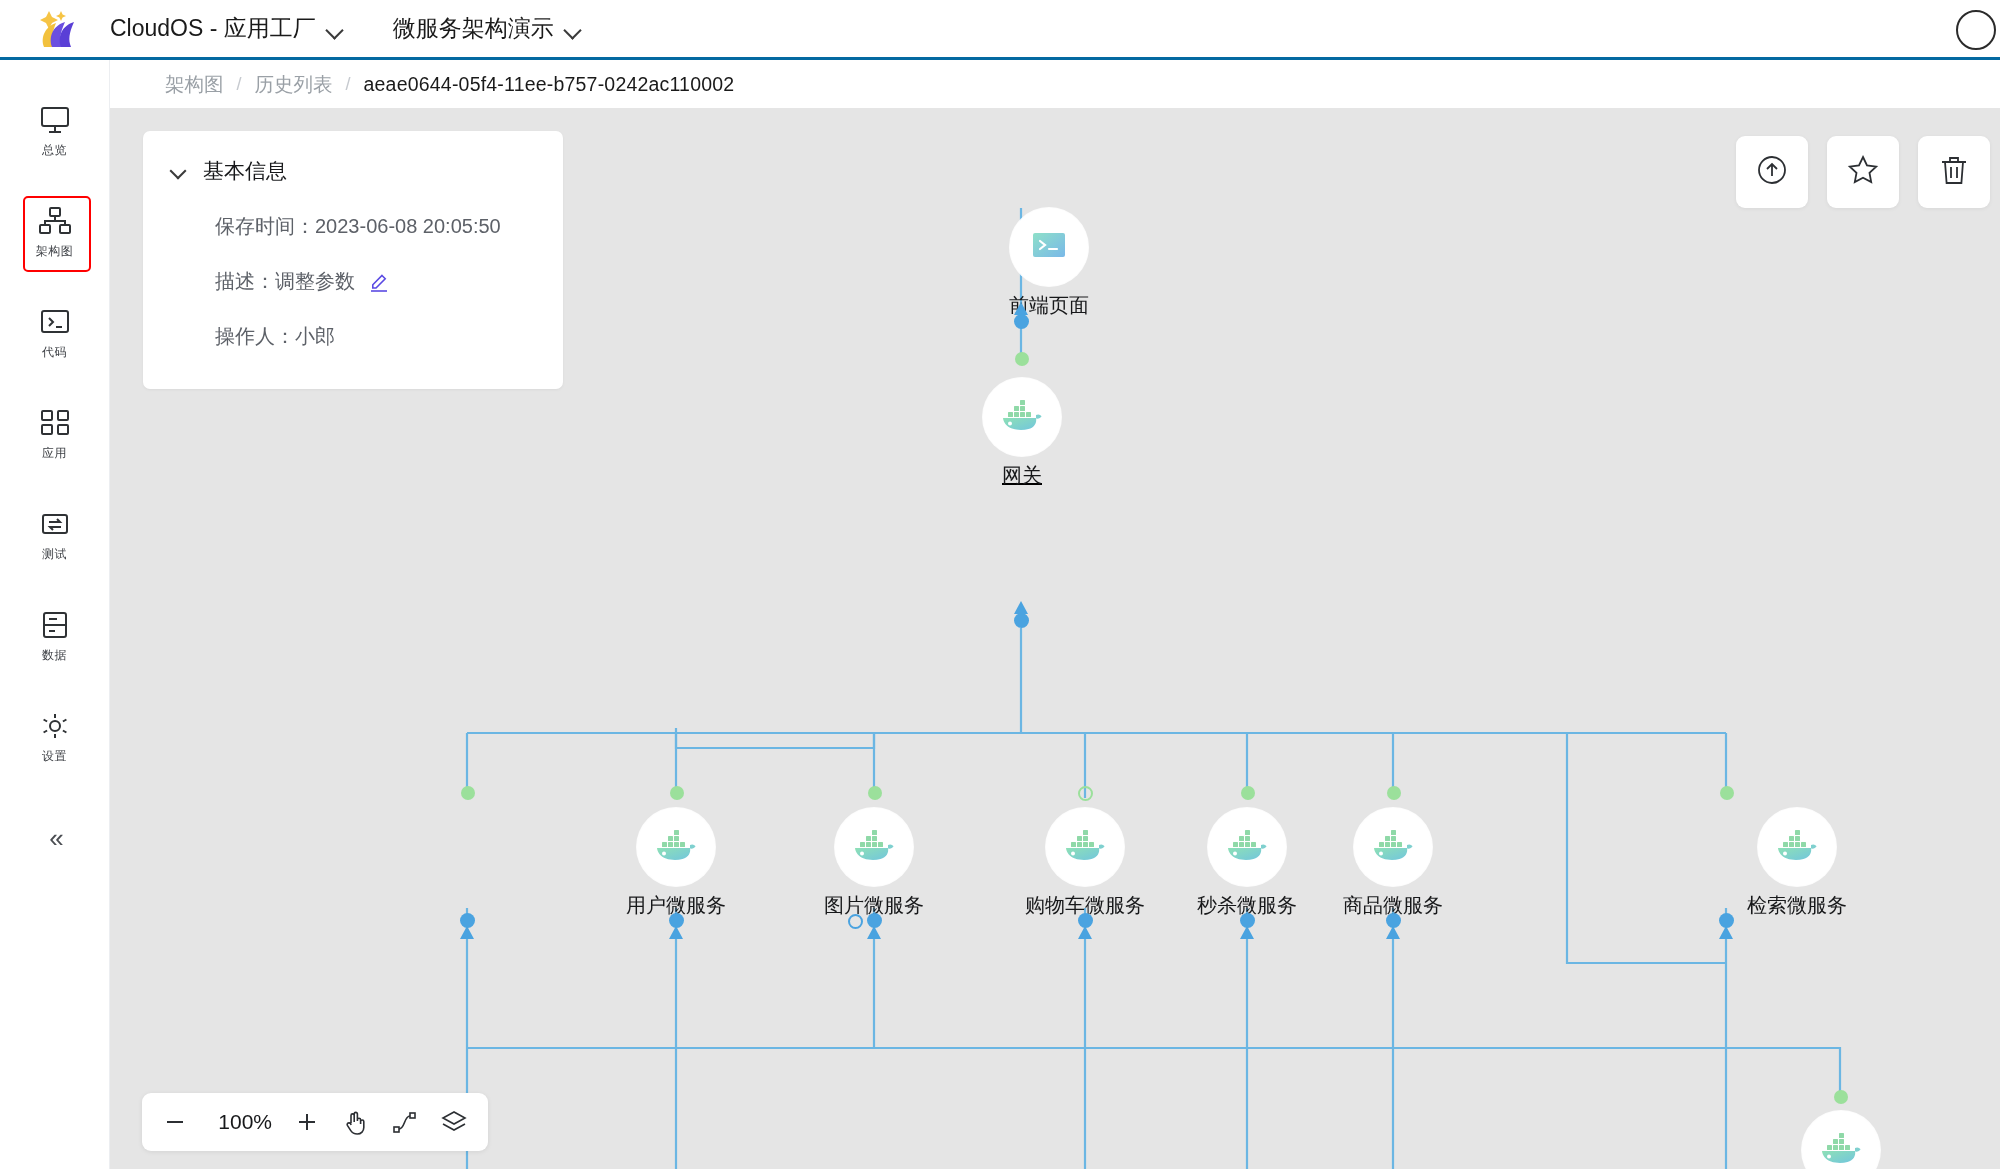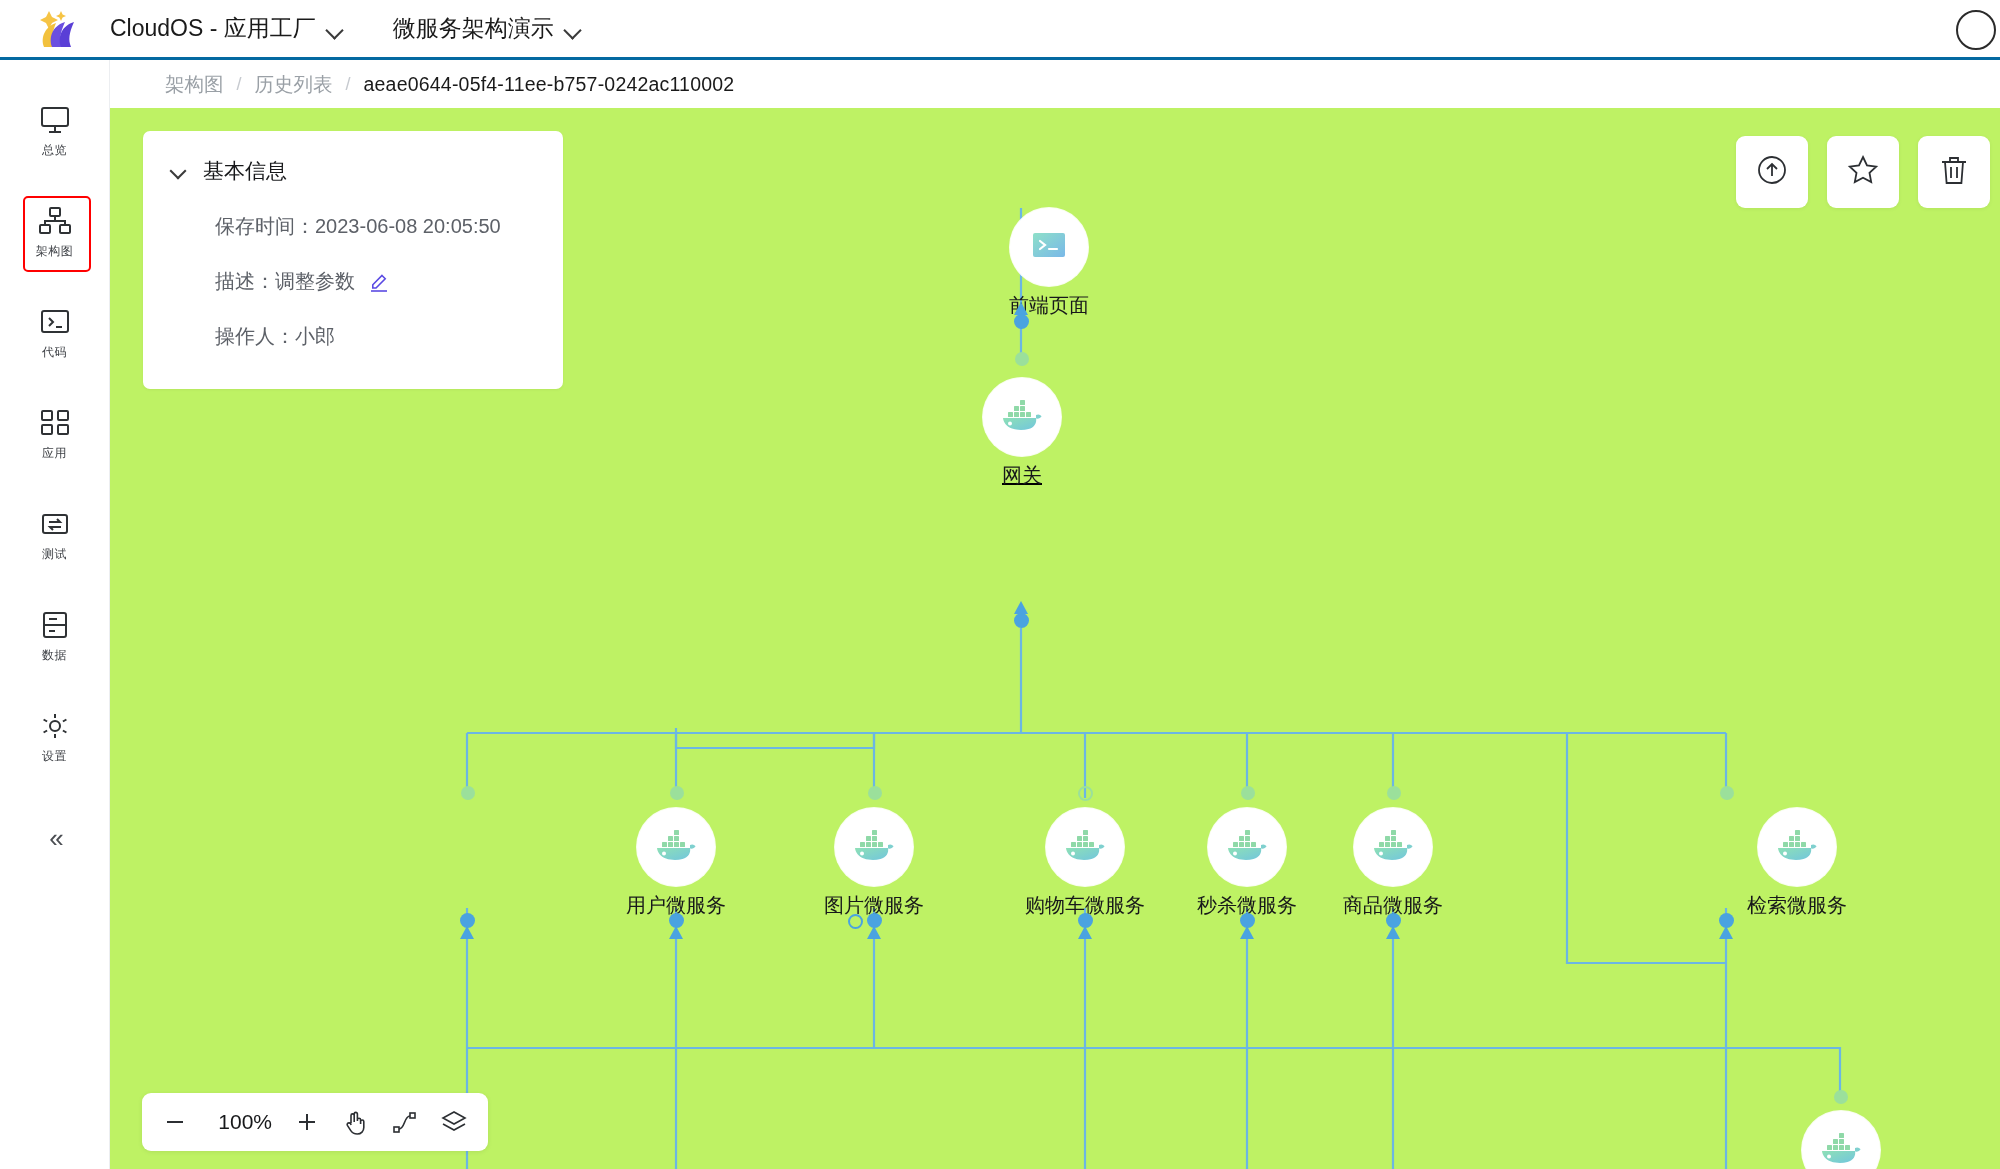--- a/index.html
+++ b/index.html
@@ -72,21 +72,21 @@
     background: #fff; display: flex; align-items: center;
     padding-left: 55px; z-index: 20;
   }
   .crumb { font-size: 19.5px; color: #9aa0a6; cursor: pointer; }
   .crumb.last { color: #1a1a1a; font-weight: normal; cursor: default; letter-spacing: .2px;}
   .crumb-sep { font-size: 18px; color: #c6cacf; margin: 0 13px; }
 
   
   .canvas {
     position: absolute; left: 110px; top: 108px; width: 1890px; height: 1061px;
-    background: #bef264; overflow: hidden;
+    background: #e5e5e5; overflow: hidden;
   }
   .edges { position: absolute; left: 0; top: 0; width: 1890px; height: 1061px; }
 
   
   .infocard {
     position: absolute; left: 33px; top: 23px; width: 420px; height: 258px;
     background: #fff; border-radius: 7px; padding: 26px 0 0 0;
     box-shadow: 0 1px 3px rgba(0,0,0,.05);
     z-index: 8;
   }

